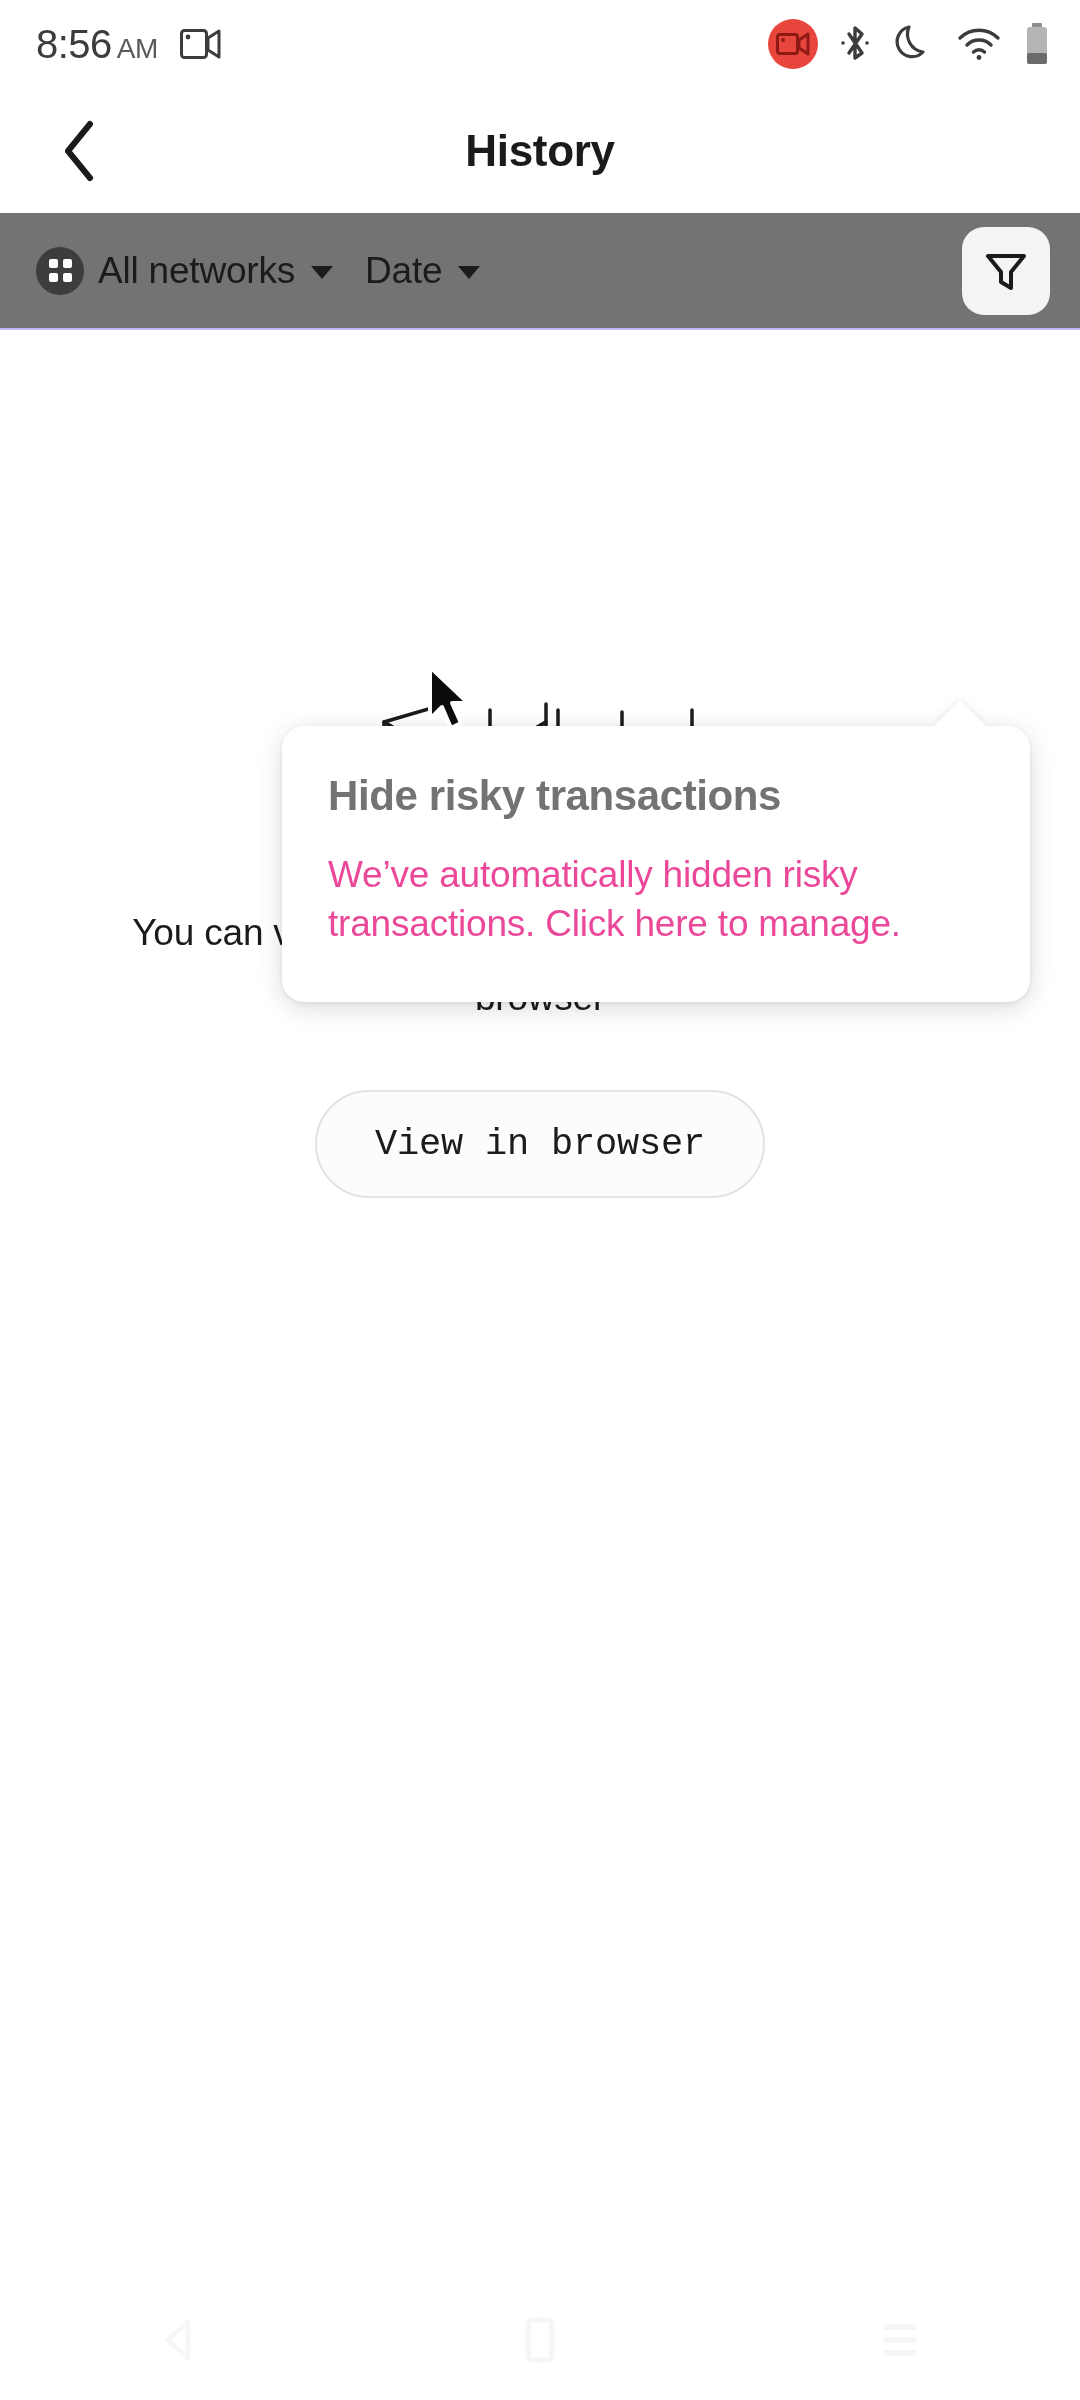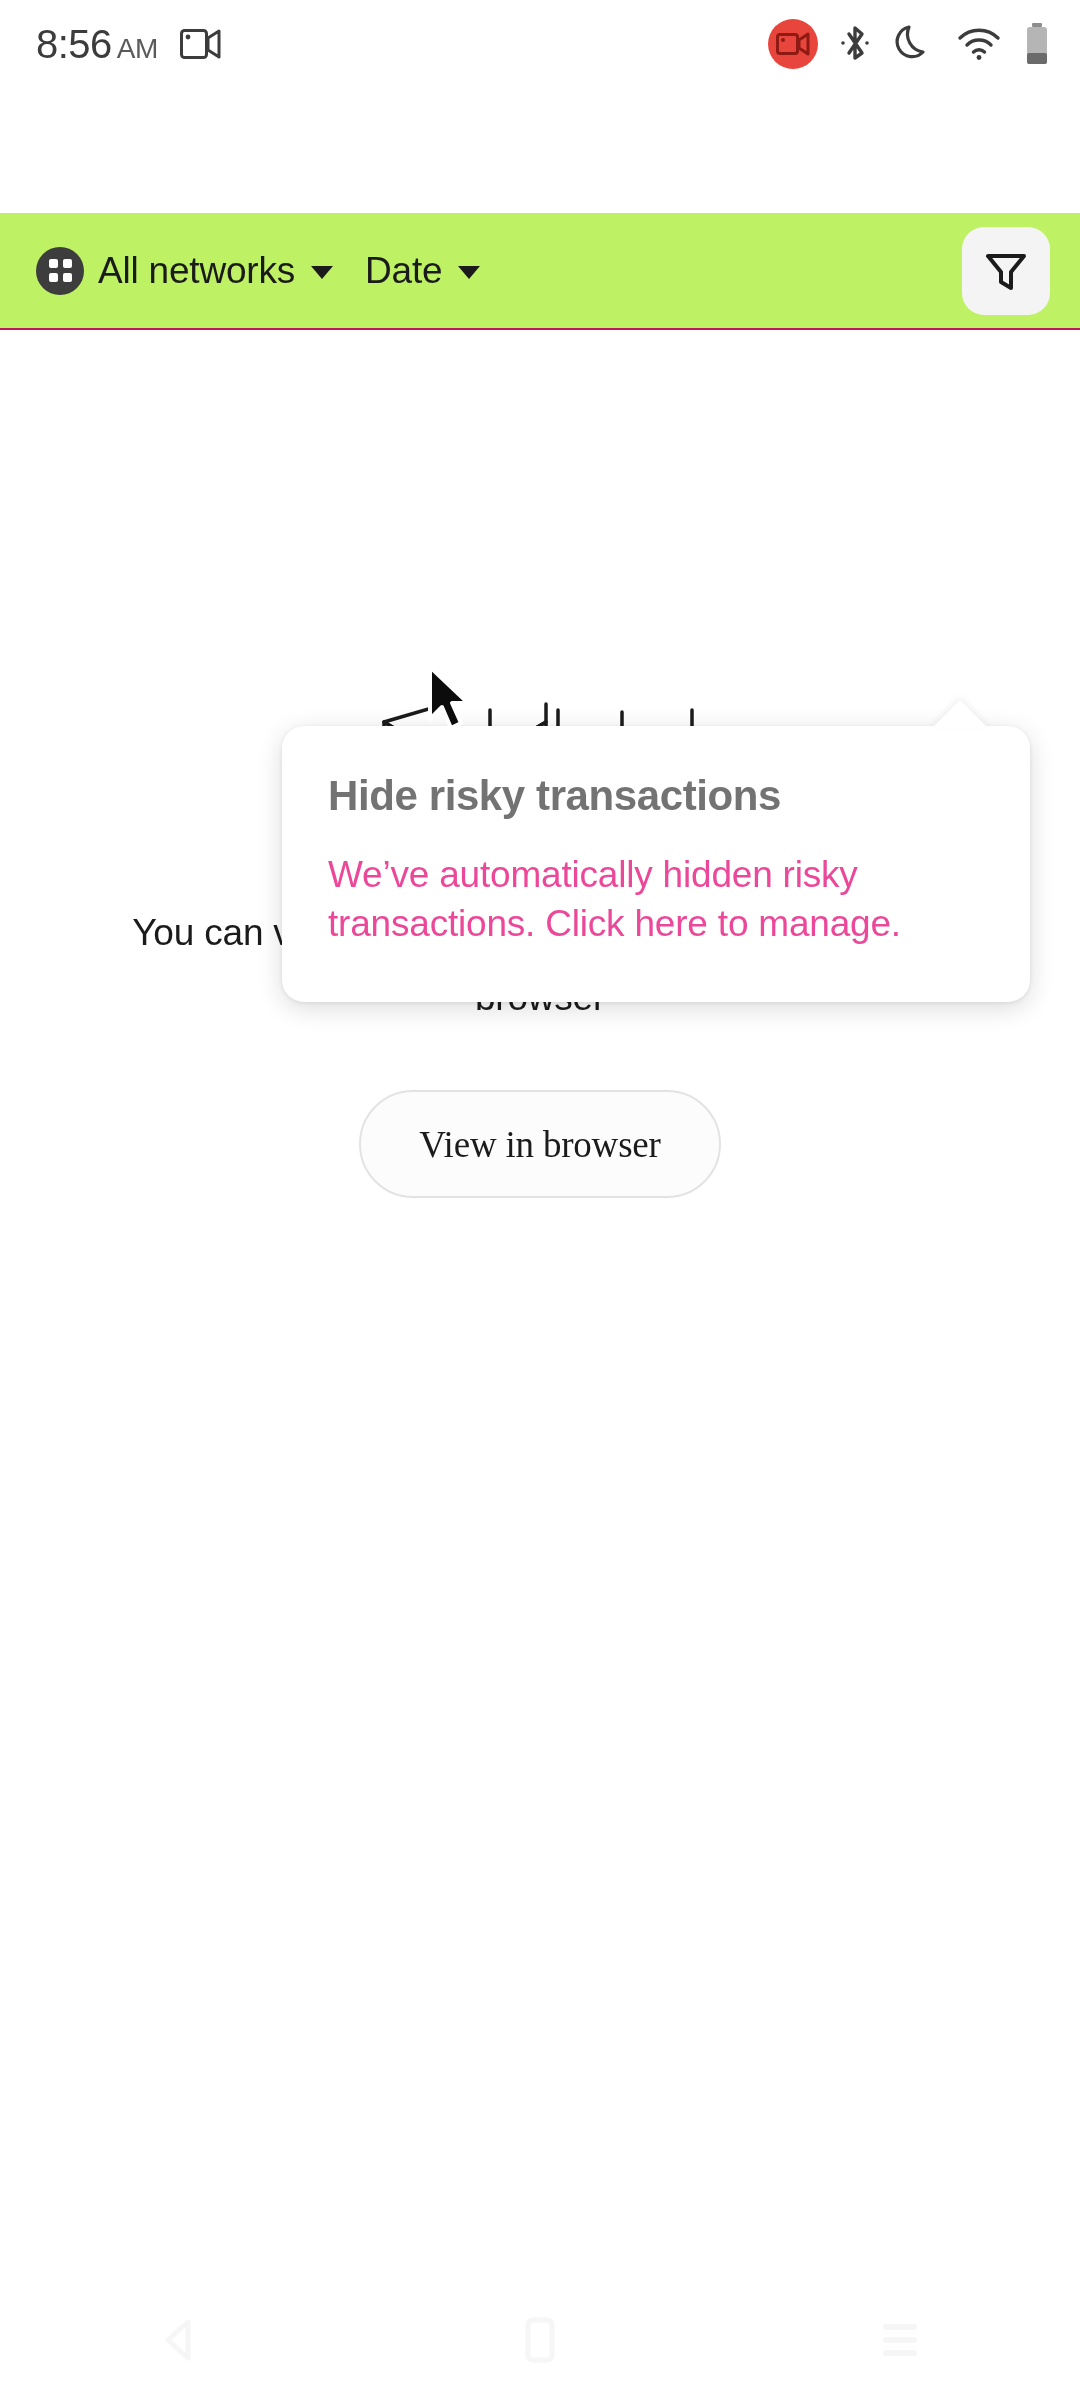--- a/index.html
+++ b/index.html
@@ -87,22 +87,22 @@
     color: #1b1b1b;
     letter-spacing: -0.3px;
   }
 
   
   .filter-bar {
     position: absolute;
     top: 213px; left: 0;
     width: 1080px;
     height: 117px;
-    background: #bef264;
-    border-bottom: 2px solid #be185d;
+    background: #737373;
+    border-bottom: 2px solid #c4b5fd;
     display: flex;
     align-items: center;
     padding: 0 30px 0 30px;
   }
   .chip {
     display: flex;
     align-items: center;
     gap: 14px;
     height: 70px;
     padding: 0 6px;
@@ -193,21 +193,21 @@
     justify-content: center;
   }
   .browser-btn {
     height: 108px;
     padding: 0 58px;
     border-radius: 60px;
     border: 2px solid #e3e3e3;
     background: #fcfcfc;
     font-size: 37px;
     color: #1b1b1b;
-    font-family: Liberation Serif, serif;
+    font-family: Liberation Mono, monospace;
     letter-spacing: -0.2px;
     display: flex;
     align-items: center;
     justify-content: center;
     cursor: pointer;
   }
 
   
   .tooltip {
     position: absolute;
@@ -327,20 +327,30 @@
       <span>
         <svg class="icon-svg" width="26" height="44" viewBox="0 0 26 44">
           <rect x="8" y="1" width="10" height="4" rx="1" fill="#8d8d8d"></rect>
           <rect x="3" y="5" width="20" height="37" rx="3" fill="#b5b5b5"></rect>
           <rect x="3" y="31" width="20" height="11" rx="2" fill="#6b6b6b"></rect>
         </svg>
       </span>
     </div>
   </div>
 
+  <div class="header">
+    <div class="back-btn">
+      <span>
+        <svg class="icon-svg" width="40" height="62" viewBox="0 0 40 62">
+          <path d="M30 4 L8 31 L30 58" fill="none" stroke="#1b1b1b" stroke-width="6" stroke-linecap="round" stroke-linejoin="round"></path>
+        </svg>
+      </span>
+    </div>
+    <div class="page-title">History</div>
+  </div>
 
   <div class="filter-bar">
     <div class="chip">
       <span class="networks-dot">
         <span class="grid-glyph">
             <i></i>
             <i></i>
             <i></i>
             <i></i>
           </span>

